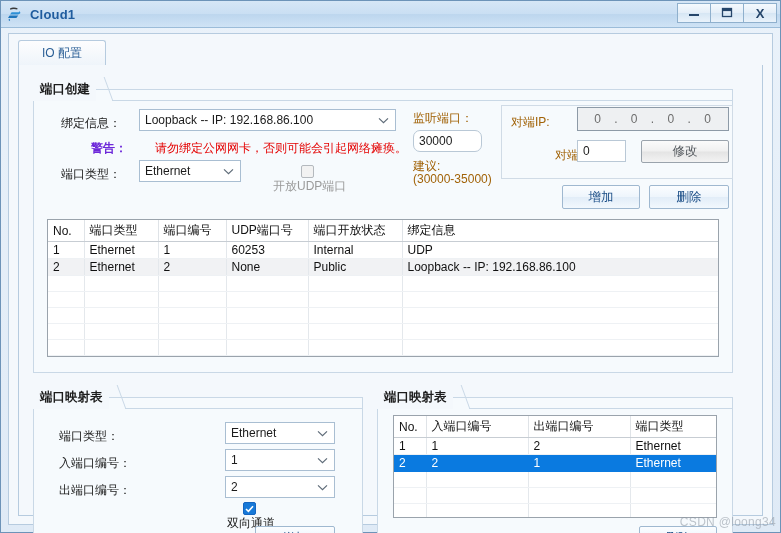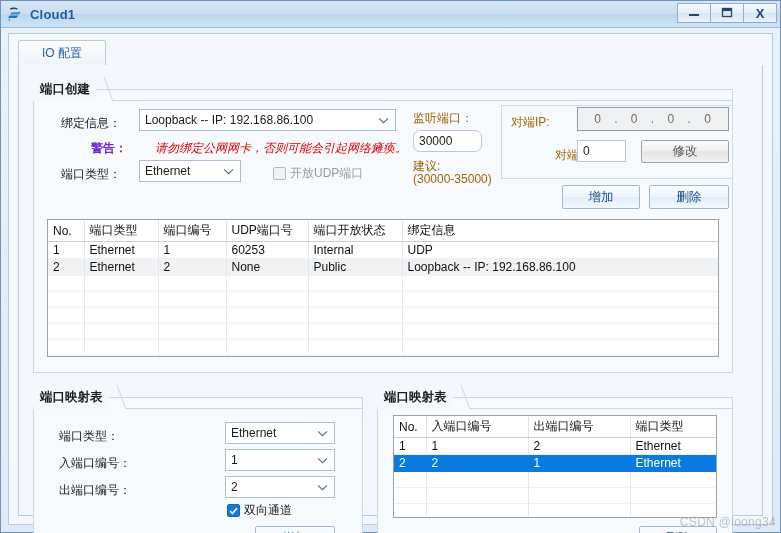--- a/index.html
+++ b/index.html
@@ -119,21 +119,21 @@
     transform-origin: bottom left;
   }
   .group-cap .capline {
     flex: 1; height: 1px; background: #c9d8e6; align-self: flex-end; margin-bottom: 0px;
   }
 
   
   .lbl { position: absolute; color: #1b1b1b; font-size: 12px; white-space: nowrap; }
   .lbl-dim { color: #a16207; }
   .warn-key { color: #6d28d9; font-weight: bold; }
-  .warn-msg { color: #e40000; font-style: italic; }
+  .warn-msg { color: #e40000; }
 
   .combo {
     position: absolute;
     box-sizing: border-box;
     border: 1px solid #a9bed2;
     background: #ffffff;
     height: 22px;
     display: flex; align-items: center;
     padding-left: 5px;
     color: #1b1b1b; font-size: 12px;
@@ -171,21 +171,21 @@
     border-radius: 2px;
     display: flex; align-items: center; justify-content: center;
     color: #1a4d86; font-size: 12.5px;
   }
   .btn.grey {
     border-color: #9aa3ac;
     background: linear-gradient(to bottom, #fbfbfb 0%, #f0f0f0 48%, #e4e4e4 52%, #f3f3f3 100%);
     color: #555a5f;
   }
 
-  .chk { position: absolute; display: flex; align-items: center; }
+  .chk { position: absolute; display: flex; align-items: center; flex-direction: column; }
   .chk .box {
     width: 13px; height: 13px; box-sizing: border-box;
     border: 1px solid #b4b9be; background: #f2f2f2;
     border-radius: 2px; margin-right: 4px;
   }
   .chk.on .box {
     border: 1px solid #1565c0; background: #1779d8;
     display: flex; align-items: center; justify-content: center;
   }
   .chk .lab { font-size: 12px; color: #1b1b1b; white-space: nowrap; }

